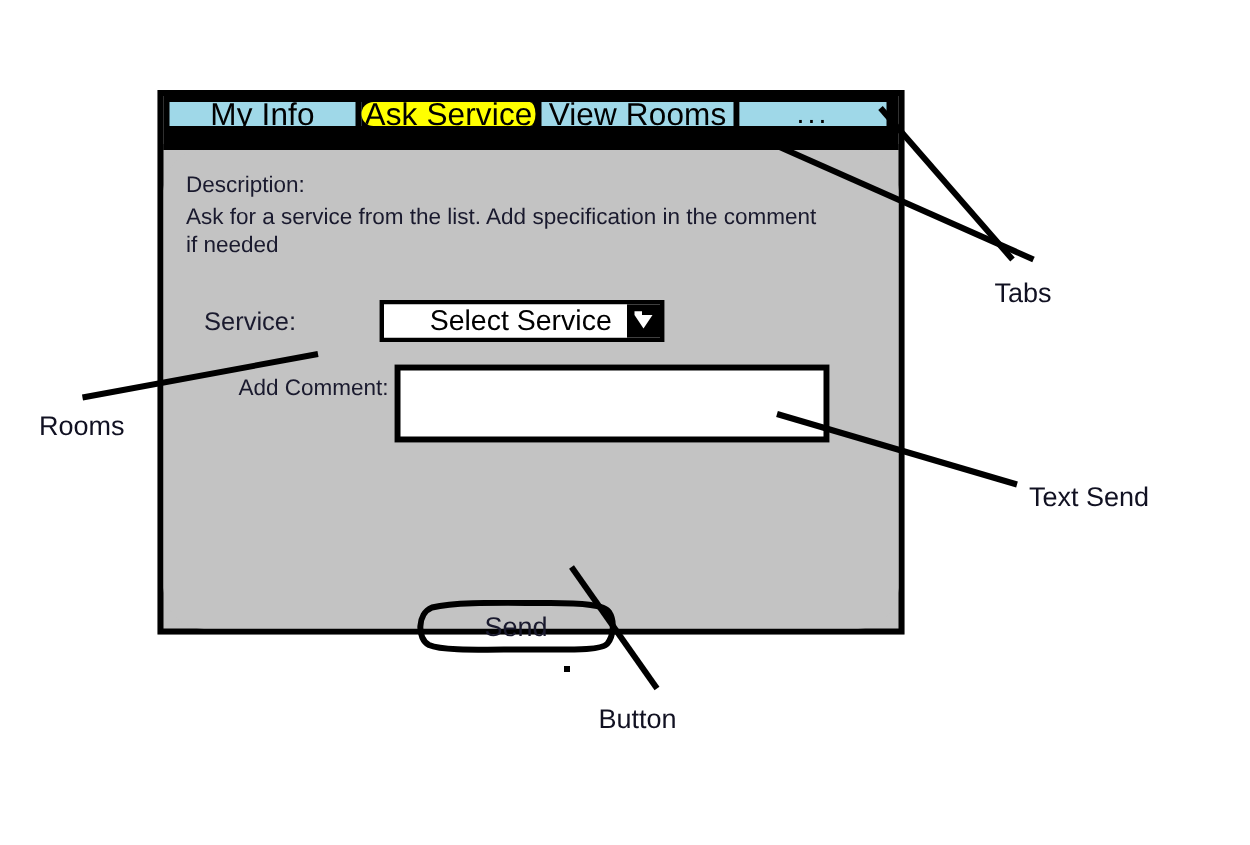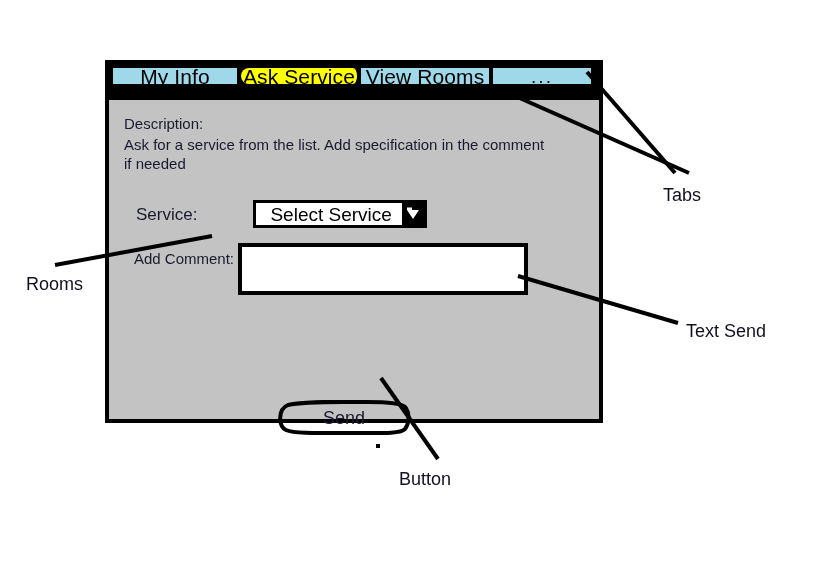--- a/index.html
+++ b/index.html
@@ -125,21 +125,21 @@
     display: flex;
     align-items: stretch;
     border: 3px solid #000000;
     background: #ffffff;
     height: 28px;
     box-sizing: border-box;
   }
   .combo-value {
     display: flex;
     align-items: center;
-    padding: 0 10px 0 14px;
+    padding: 0 10px 0 30px;
     font-size: 19px;
     line-height: 1;
     color: #000000;
     white-space: nowrap;
     background: #ffffff;
   }
   .combo-arrow {
     width: 22px;
     background: #000000;
     display: flex;
@@ -156,20 +156,21 @@
     display: flex;
     align-items: flex-start;
   }
   .comment-label {
     font-size: 15px;
     line-height: 1;
     color: #1a1a2e;
     margin-top: 8px;
     margin-right: 4px;
     white-space: nowrap;
+    margin-left: 25px;
   }
   .comment-box {
     width: 290px;
     height: 52px;
     background: #ffffff;
     border: 4px solid #000000;
     box-sizing: border-box;
   }
 
   

